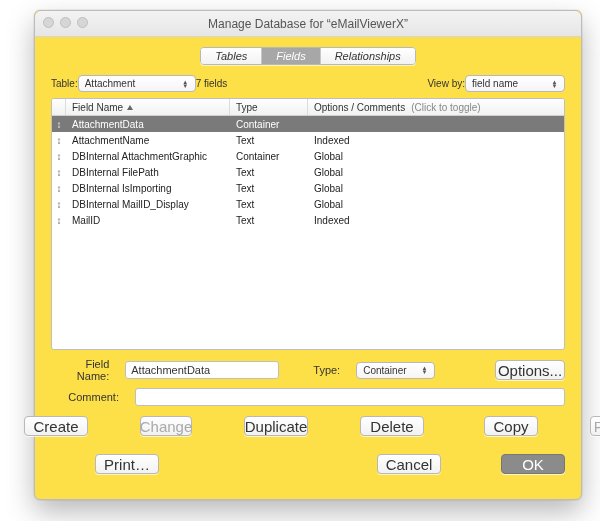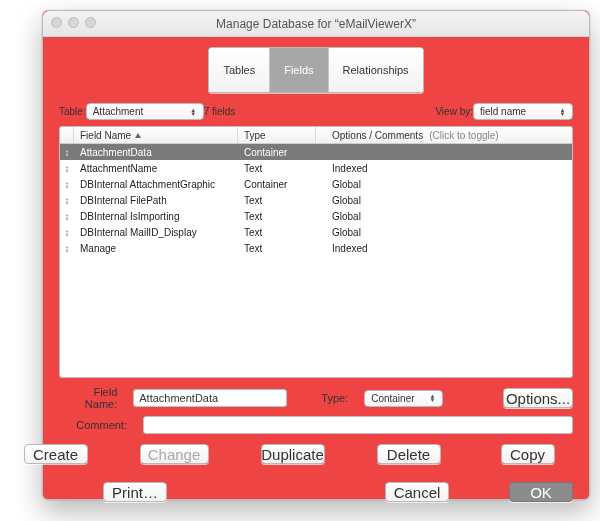--- a/index.html
+++ b/index.html
@@ -6,25 +6,25 @@
   body {
     font-family: -apple-system, "Helvetica Neue", Arial, sans-serif;
     font-size: 11px;
     background: #fff;
     width: 600px;
     height: 521px;
     overflow: hidden;
   }
   .window {
     position: absolute;
-    left: 42px;
+    left: 34px;
     top: 10px;
     width: 548px;
     height: 490px;
-    background: #ef4444;
+    background: #fde047;
     border: 1px solid #bcbcbc;
     border-radius: 6px;
     box-shadow: 0 12px 28px rgba(0,0,0,0.28), 0 0 0 1px rgba(0,0,0,0.05);
   }
   .titlebar {
     height: 26px;
     background: linear-gradient(#f3f3f3, #e6e6e6);
     border-bottom: 1px solid #d5d5d5;
     border-radius: 6px 6px 0 0;
     position: relative;
@@ -53,25 +53,26 @@
   }
   .segment {
     display: flex;
     border: 1px solid #b8b8b8;
     border-radius: 4px;
     overflow: hidden;
     background: #fff;
     box-shadow: 0 1px 0 rgba(255,255,255,0.6);
   }
   .segment .seg-item {
-    padding: 16px 14px;
+    padding: 2px 14px;
     font-size: 11px;
     color: #333;
     background: linear-gradient(#ffffff, #f2f2f2);
     border-right: 1px solid #c7c7c7;
+    font-style: italic;
   }
   .segment .seg-item:last-child { border-right: none; }
   .segment .seg-item.active {
     background: #a7a7a7;
     color: #fff;
   }
   .toolbar-row {
     display: flex;
     align-items: center;
     padding: 4px 16px 6px;
@@ -130,21 +131,21 @@
     content: "";
     display: inline-block;
     margin-left: 4px;
     border-left: 3px solid transparent;
     border-right: 3px solid transparent;
     border-bottom: 5px solid #666;
   }
   .col-handle { width: 14px; }
   .col-name { width: 164px; }
   .col-type { width: 78px; }
-  .col-opts { flex: 1; border-right: none; margin-left: 10px; }
+  .col-opts { flex: 1; border-right: none; }
   .click-toggle { color: #888; margin-left: 6px; }
   .tbody { }
   .trow {
     display: flex;
     align-items: center;
     font-size: 10px;
     color: #222;
     height: 16px;
   }
   .trow .td { padding: 0 6px; }
@@ -317,21 +318,21 @@
             <span>↕</span>
           </div>
           <div class="td col-name">DBInternal MailID_Display</div>
           <div class="td col-type">Text</div>
           <div class="td col-opts">Global</div>
         </div>
         <div class="trow">
           <div class="handle-marker">
             <span>↕</span>
           </div>
-          <div class="td col-name">Manage</div>
+          <div class="td col-name">MailID</div>
           <div class="td col-type">Text</div>
           <div class="td col-opts">Indexed</div>
         </div>
       </div>
   </div>
 
   <div class="form-row">
     <span class="lbl">Field Name:</span>
     <input class="text-input" style="flex: 1 1 0%;" value="AttachmentData">
     <span style="margin-left:18px">Type:</span>
@@ -345,21 +346,21 @@
     <div class="btn" style="width:70px">Options...</div>
   </div>
 
   <div class="form-row" style="padding-top:6px">
     <span class="lbl">Comment:</span>
     <input class="text-input" style="flex: 1 1 0%;" value="">
   </div>
 
   <div class="button-row">
     <div class="btn" style="width:64px">Create</div>
-    <div class="btn disabled" style="width:69px">Change</div>
+    <div class="btn disabled" style="width:52px">Change</div>
     <div class="btn" style="width:64px">Duplicate</div>
     <div class="btn" style="width:64px">Delete</div>
     <span class="gap"></span>
     <div class="btn" style="width:54px">Copy</div>
     <div class="btn disabled" style="width:46px">Paste</div>
   </div>
 
   <div class="footer">
     <div class="btn" style="width:64px">Print…</div>
     <span class="spacer"></span>

